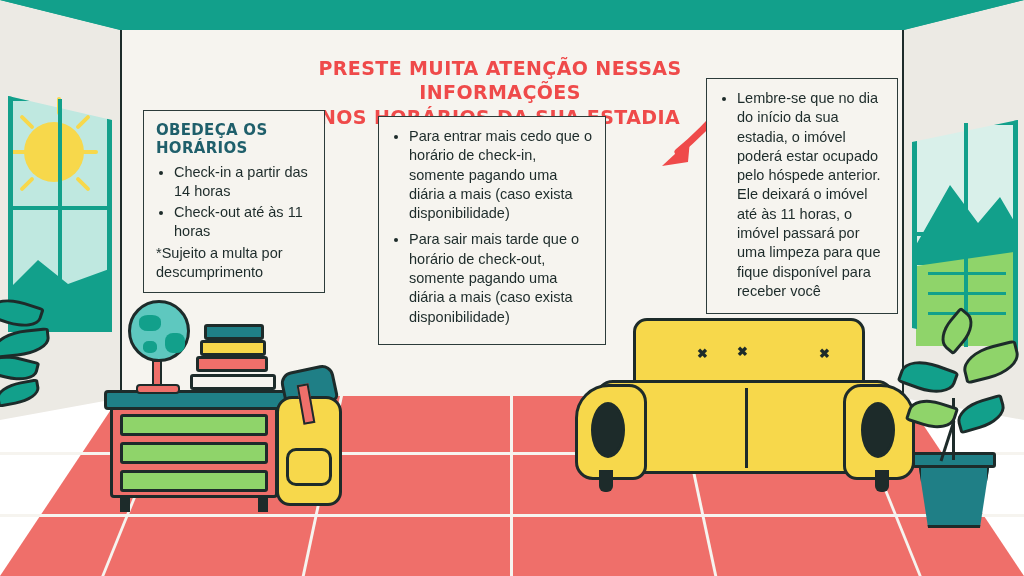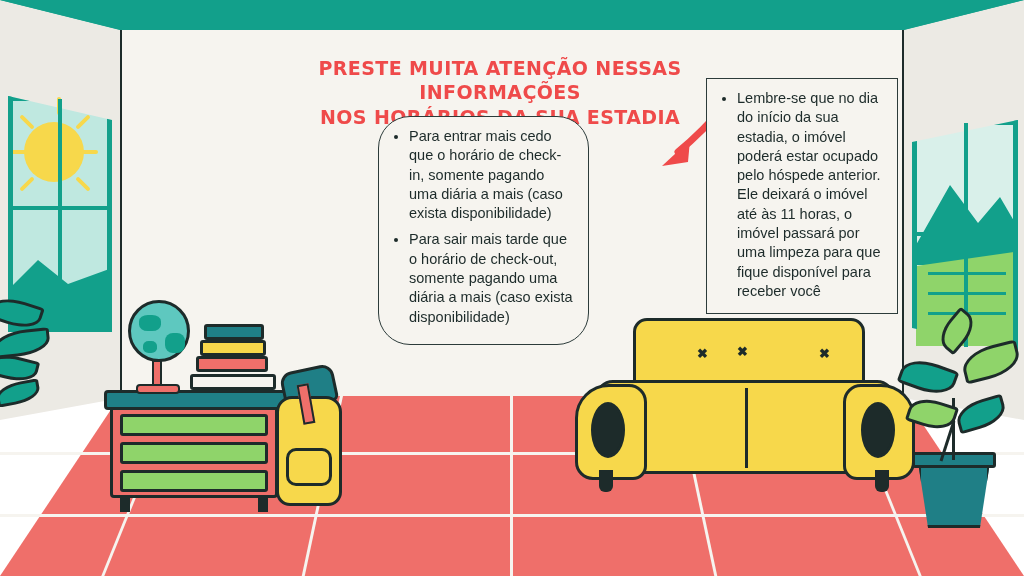--- a/index.html
+++ b/index.html
@@ -237,21 +237,21 @@
   }
 
   .card-left { left:143px; top:110px; width:182px; }
   .card-left h3 {
     margin:0 0 6px 0; font-size:15px; color:#1f5f6b; letter-spacing:.3px;
     font-family:"DejaVu Sans", sans-serif; text-transform:uppercase;
   }
   .card-left ul { font-size:14.5px; line-height:1.32; color:#1d2b2a; }
   .card-left .note { font-size:14.5px; line-height:1.32; color:#1d2b2a; margin-top:2px; }
 
-  .card-mid { left:378px; top:116px; width:211px;border-radius:32px; }
+  .card-mid { left:378px; top:116px; width:228px; }
   .card-mid ul { font-size:14.5px; line-height:1.33; color:#1d2b2a; }
   .card-mid li { margin-bottom:7px; }
 
   .card-right { left:706px; top:78px; width:192px; }
   .card-right ul { font-size:14.5px; line-height:1.33; color:#1d2b2a; }
 
   .card-pink {
     left:600px; top:158px; width:88px;
     background:#f3b8d8; border:1px solid #2c3b3a; border-radius:6px;
     font-size:13.5px; line-height:1.3; color:#1d2b2a; padding:8px 9px;
@@ -366,20 +366,28 @@
     <div class="leaf" style="left:908px; top:400px; width:48px; height:28px; transform:rotate(198deg);"></div>
     <div class="leaf dark" style="left:956px; top:400px; width:50px; height:28px; transform:rotate(-16deg);"></div>
     <div class="leaf" style="left:936px; top:318px; width:42px; height:26px; transform:rotate(-50deg);"></div>
   </div>
 
   <div class="title">
     <div>Preste muita atenção nessas informações</div>
     <div>nos horários da sua estadia</div>
   </div>
 
+  <div class="card card-left">
+    <h3>Obedeça os horários</h3>
+    <ul>
+      <li>Check-in a partir das 14 horas</li>
+      <li>Check-out até às 11 horas</li>
+    </ul>
+    <div class="note">*Sujeito a multa por descumprimento</div>
+  </div>
 
   <div class="card card-mid">
     <ul>
       <li>Para entrar mais cedo que o horário de check-in, somente pagando uma diária a mais (caso exista disponibilidade)</li>
       <li>Para sair mais tarde que o horário de check-out, somente pagando uma diária a mais (caso exista disponibilidade)</li>
     </ul>
   </div>
 
 
   <svg class="arrow-svg" viewBox="0 0 90 80">

